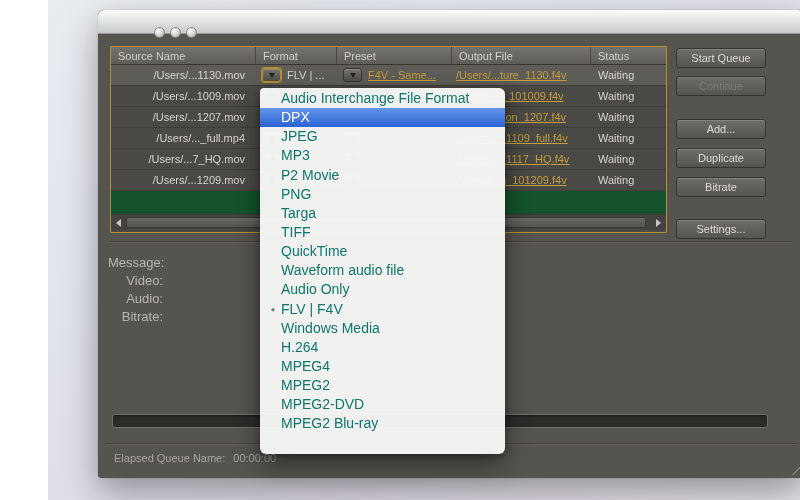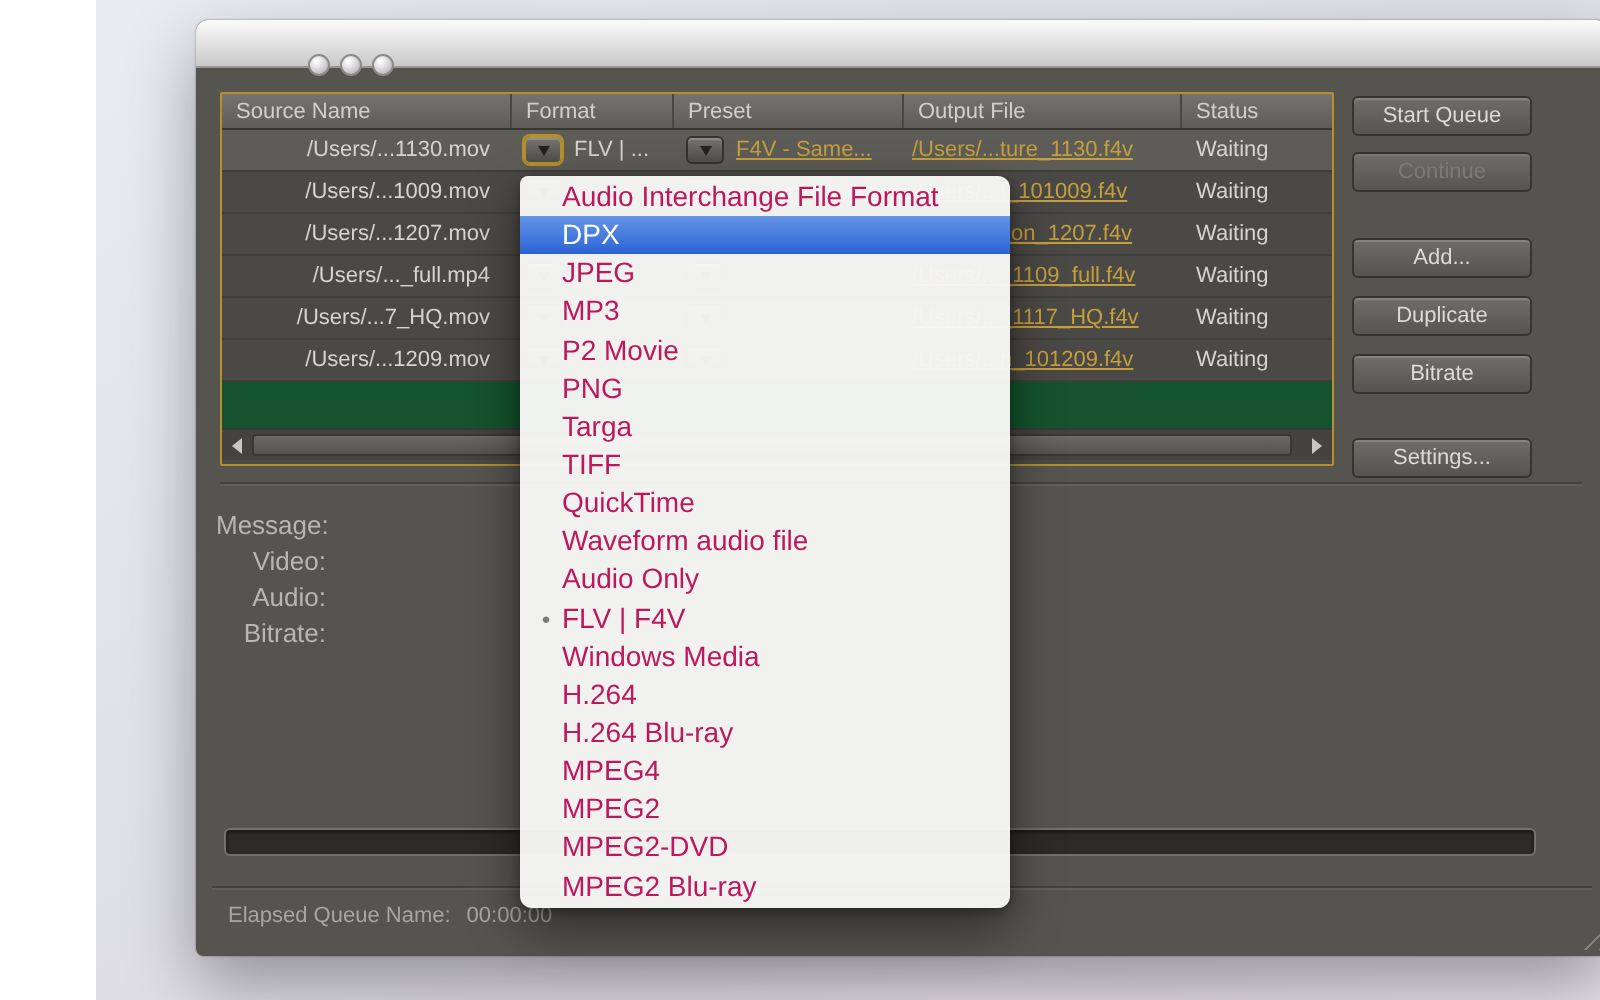--- a/index.html
+++ b/index.html
@@ -64,21 +64,21 @@
     border:1px solid #73716c;background:#2d2b28;box-shadow:inset 0 1px 2px rgba(0,0,0,.5);}
   .elapsed{position:absolute;left:16px;top:442px;font-size:11px;color:#a8a6a2;white-space:nowrap;}
   .elapsed .val{margin-left:8px;}
   .grip{position:absolute;right:3px;bottom:3px;width:13px;height:13px;opacity:.8;
     background:repeating-linear-gradient(135deg,transparent 0 2px,#8d8b87 2px 3px,transparent 3px 5px);
     clip-path:polygon(100% 0,100% 100%,0 100%);}
   
   .menu{position:absolute;left:162px;top:78px;width:245px;height:366px;z-index:50;
     background:rgba(248,248,247,0.96);border-radius:4px 6px 6px 6px;
     box-shadow:0 10px 26px rgba(0,0,0,.45),0 2px 6px rgba(0,0,0,.3);padding-top:1px;}
-  .mi{position:relative;height:19.15px;line-height:19.15px;font-size:14px;color:#be185d;
+  .mi{position:relative;height:19.15px;line-height:19.15px;font-size:14px;color:#0f766e;
     padding-left:21px;white-space:nowrap;cursor:pointer;}
   .mi.highlighted{background:linear-gradient(#6495e8,var(--selection_blue,#2c63d5));color:#fff;}
   .mi .gutter{position:absolute;left:6px;top:0;width:14px;text-align:center;color:#7c7a76;}
   .mi.current .gutter::before{content:"●";font-size:7.5px;position:relative;top:-2px;}
 </style>
 </head>
 <body>
 
 <div class="desktop">
   <div class="window">
@@ -317,24 +317,20 @@
         <div class="mi">
           <span class="gutter"></span>
           <span>Windows Media</span>
         </div>
 
         <div class="mi">
           <span class="gutter"></span>
           <span>H.264</span>
         </div>
 
-        <div class="mi">
-          <span class="gutter"></span>
-          <span>H.264 Blu-ray</span>
-        </div>
 
         <div class="mi">
           <span class="gutter"></span>
           <span>MPEG4</span>
         </div>
 
         <div class="mi">
           <span class="gutter"></span>
           <span>MPEG2</span>
         </div>

